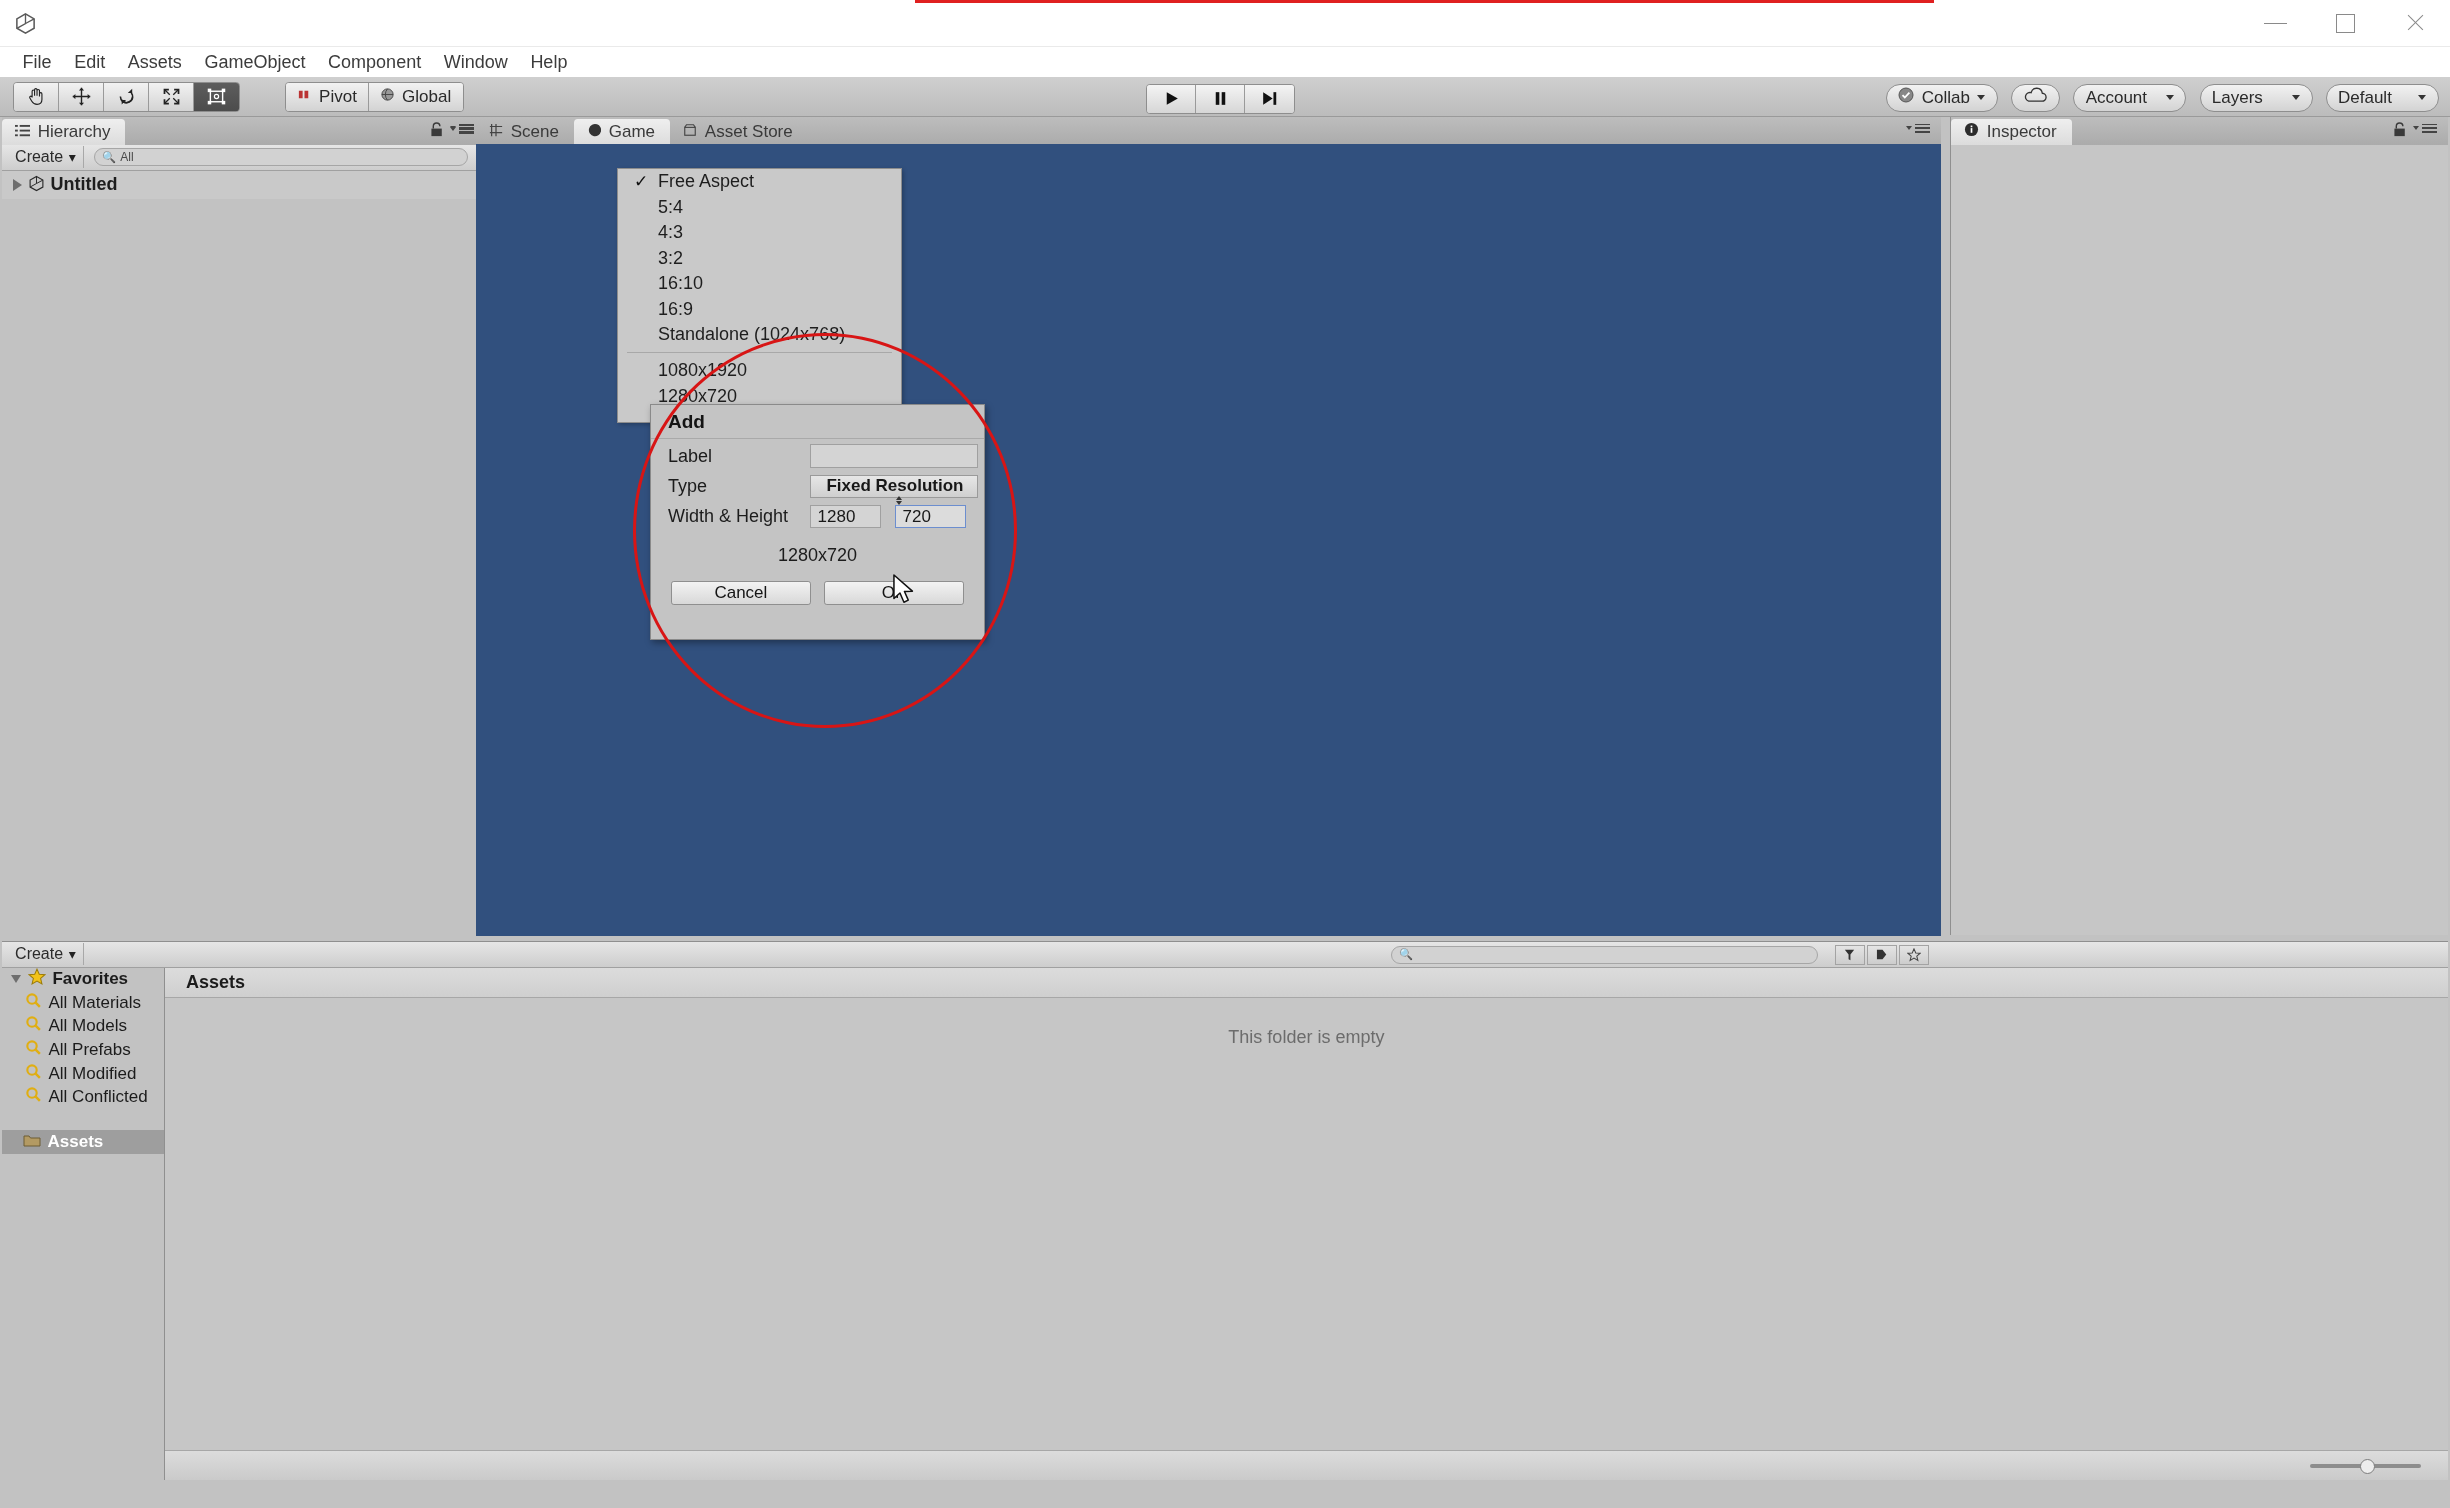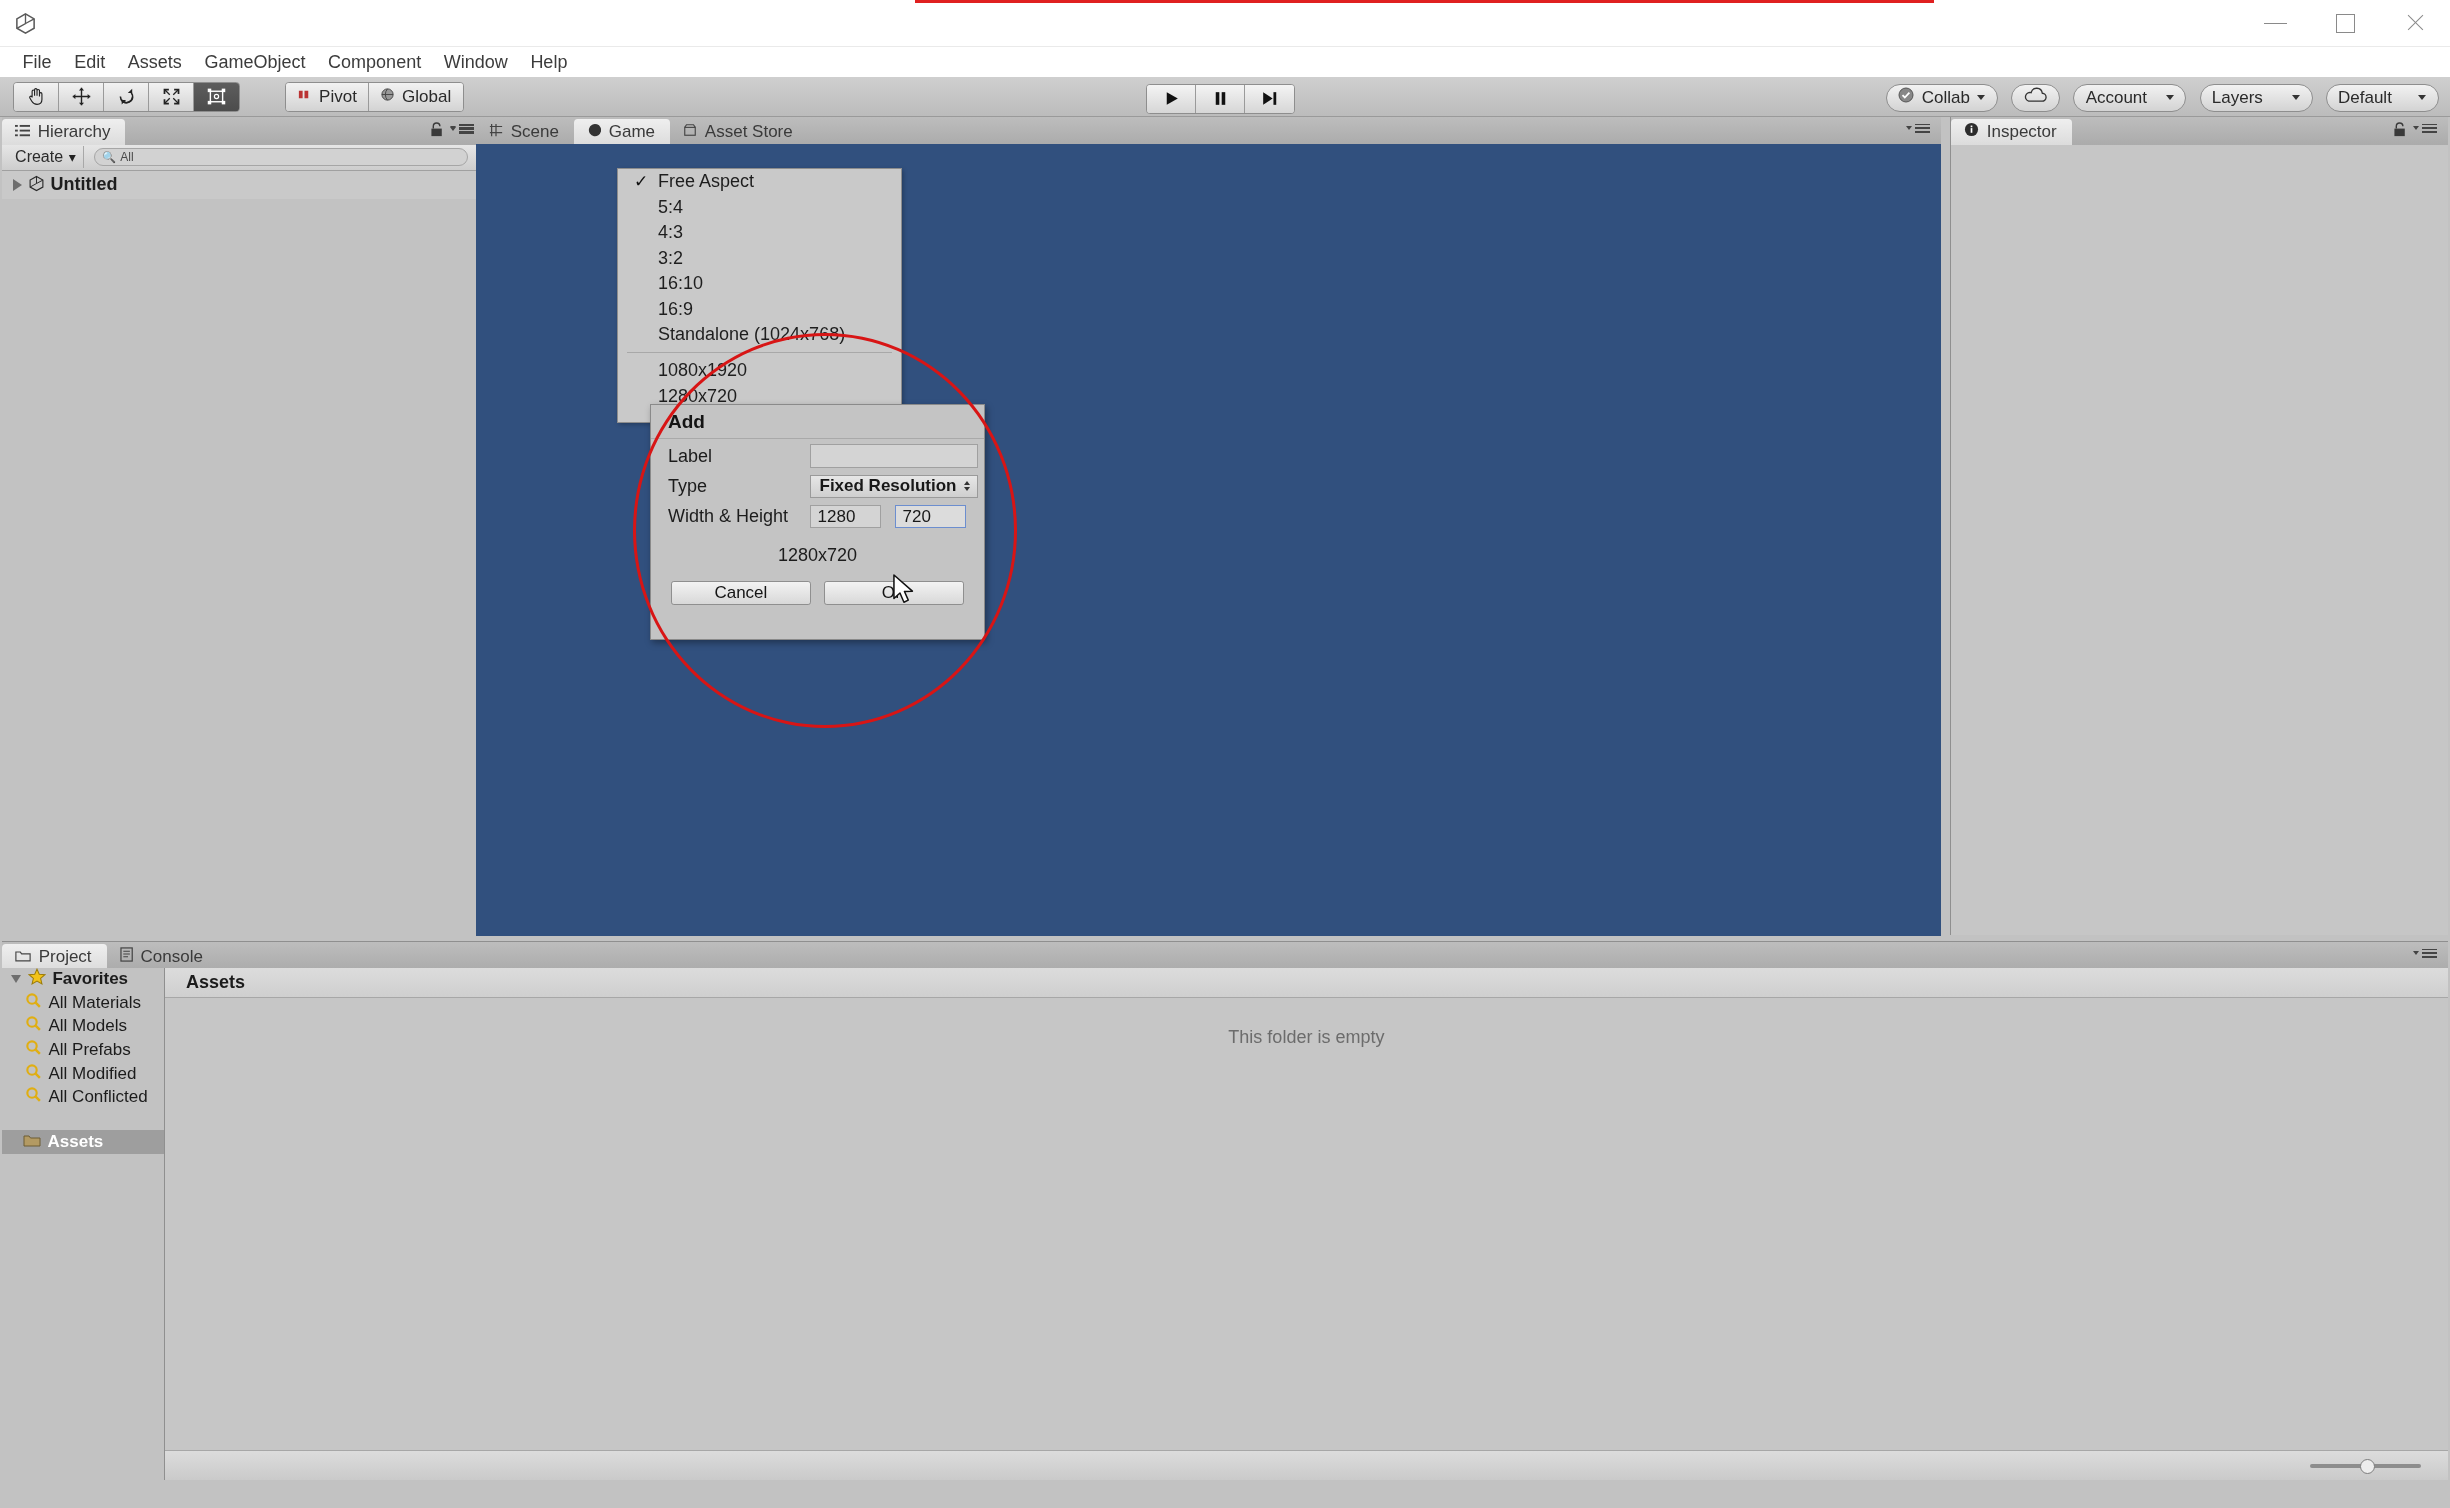--- a/index.html
+++ b/index.html
@@ -528,47 +528,20 @@
             <i></i>
             <i></i>
             <i></i>
           </span>
       </div>
     </div>
     <div class="insp-body"></div>
   </div>
 
   <div class="project">
-    <div class="panel-tabbar">
-      <div class="ptab active">
-        <span>
-          <svg width="16" height="13.2" viewBox="0 0 18 14">
-              <path d="M1 3h5l1.5 2H17v8H1z" fill="none" stroke="#444" stroke-width="1.3"></path>
-            </svg>
-        </span>
-        <span>Project</span>
-      </div>
-      <div class="ptab">
-        <span>
-          <svg width="13.2" height="15" viewBox="0 0 14 16">
-              <rect x="1" y="1" width="12" height="14" fill="none" stroke="#444" stroke-width="1.3"></rect>
-              <path d="M3.5 4.5h7M3.5 7.5h7M3.5 10.5h5" stroke="#444" stroke-width="1.1"></path>
-            </svg>
-        </span>
-        <span>Console</span>
-      </div>
-      <div class="mini-menu">
-        <span class="mm-caret"></span>
-        <span class="mm-lines">
-            <i></i>
-            <i></i>
-            <i></i>
-          </span>
-      </div>
-    </div>
 
     <div class="proj-toolbar">
       <div class="createbtn">
         <span>Create</span>
         <span class="caret-txt">▾</span>
       </div>
       <div class="proj-search">
         <span class="srch-ico">🔍</span>
         <span class="srch-txt"></span>
       </div>
@@ -703,21 +676,21 @@
   </div>
 
   <div class="add-dialog">
     <div class="ad-title">Add</div>
     <div class="ad-row">
       <span class="ad-lbl">Label</span>
       <span class="ad-input" style="width:168px;"></span>
     </div>
     <div class="ad-row">
       <span class="ad-lbl">Type</span>
-      <span class="ad-select" style="width:168px;">
+      <span class="ad-select" style="width:168px;flex-direction:column;">
         <span>Fixed Resolution</span>
         <span class="updown">
             <i class="u"></i>
             <i class="d"></i>
           </span>
       </span>
     </div>
     <div class="ad-row">
       <span class="ad-lbl">Width &amp; Height</span>
       <span class="ad-input" style="width:71px;">1280</span>

